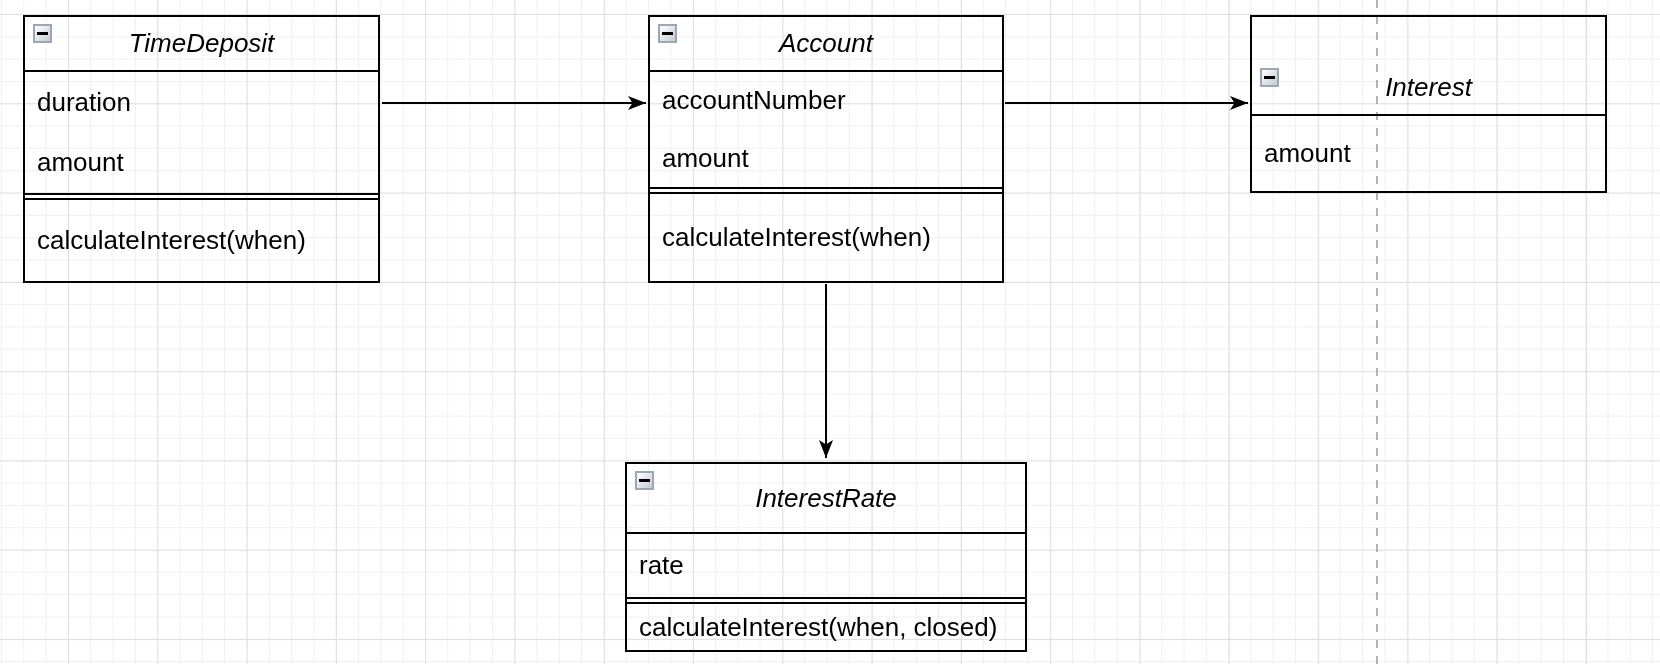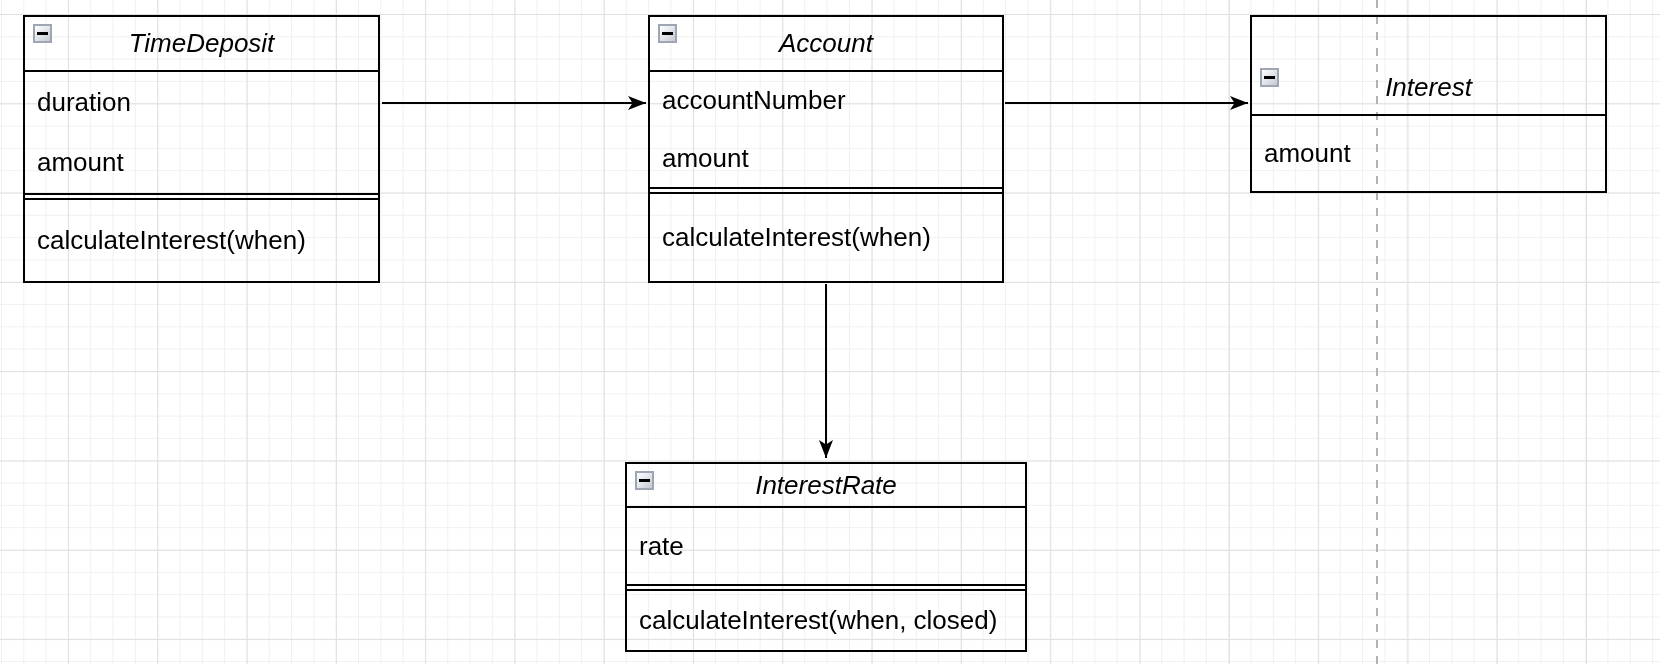--- a/index.html
+++ b/index.html
@@ -103,22 +103,22 @@
 
   #box-account{left:648px;top:15px;width:356px;height:268px;}
   #box-account .title-row{height:55px;}
   #box-account .attr-section{height:115px;}
 
   #box-interest{left:1250px;top:15px;width:357px;height:178px;}
   #box-interest .title-row{height:55px;margin-top:44px;}
   #box-interest .attr-section{flex:1;}
 
   #box-interestrate{left:625px;top:462px;width:402px;height:190px;}
-  #box-interestrate .title-row{height:44px;}
-  #box-interestrate .attr-section{height:76px;}
+  #box-interestrate .title-row{height:70px;}
+  #box-interestrate .attr-section{height:63px;}
 </style>
 </head>
 <body>
 
 <div class="canvas">
 
   <svg class="overlay" id="guide-layer">
     <line x1="1377" y1="0" x2="1377" y2="664" stroke="#b3b3b3" stroke-width="2" stroke-dasharray="8 8"></line>
   </svg>
 

